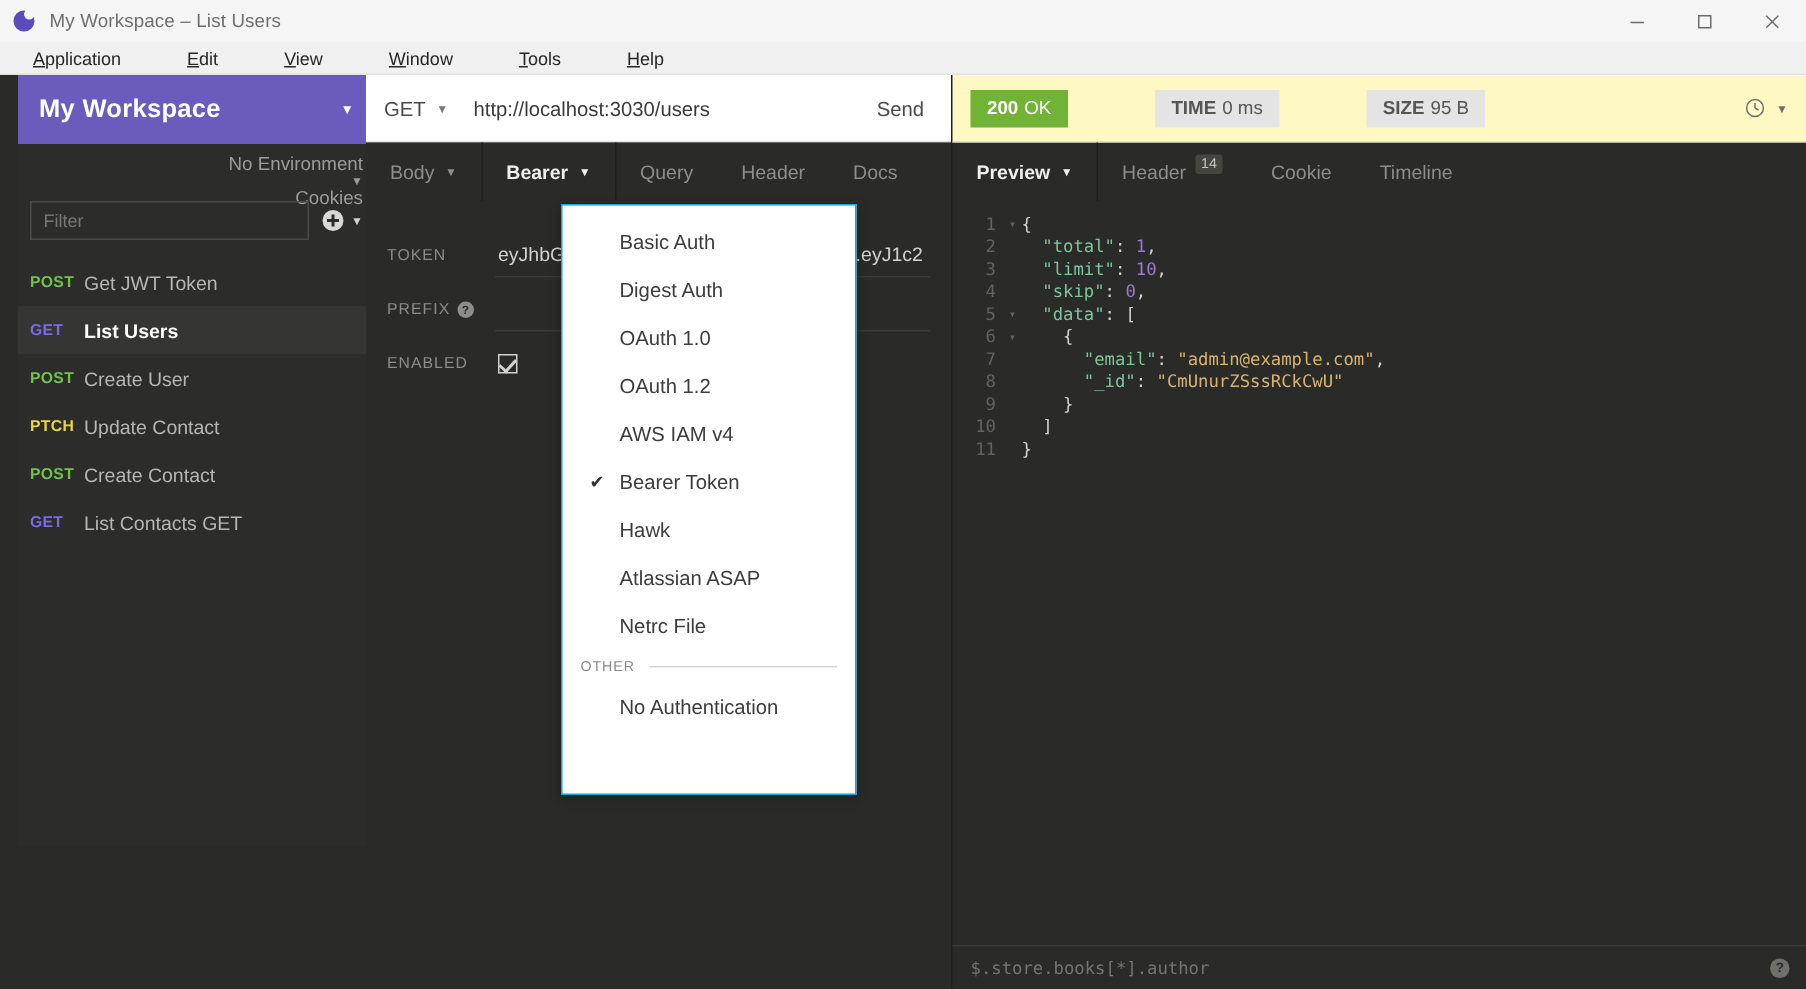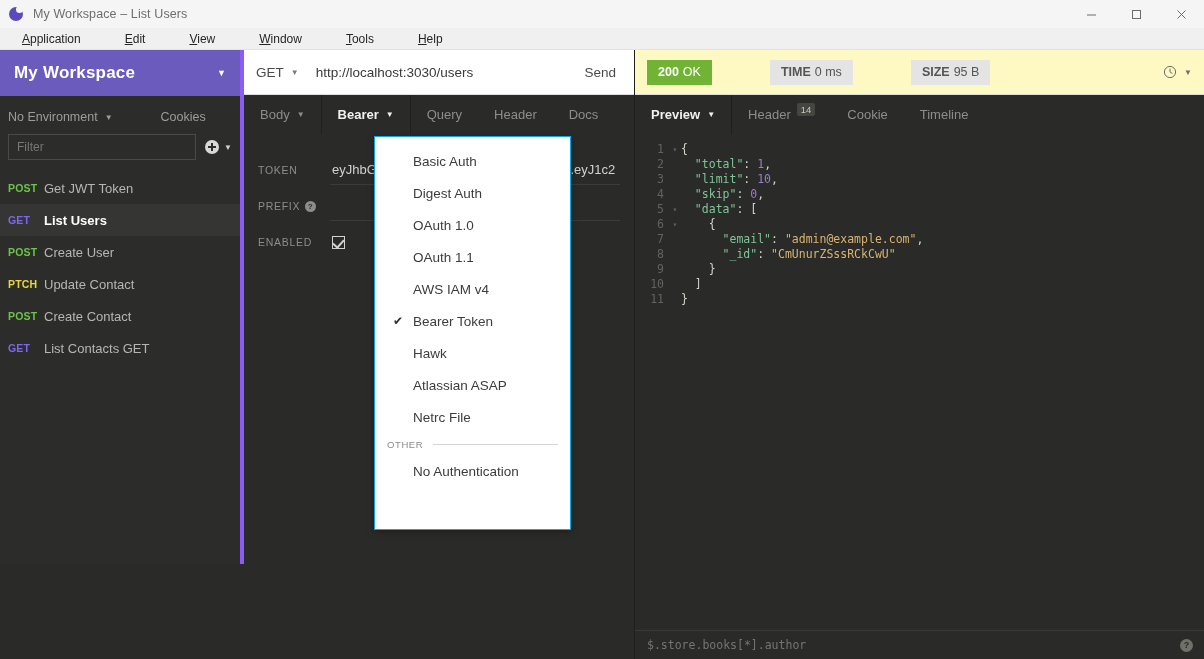--- a/index.html
+++ b/index.html
@@ -42,31 +42,31 @@
     background: #f0f0f0; display: flex; align-items: center;
     border-bottom: 1px solid #e2e2e2;
   }
   .menu-item {
     font-size: 12px; color: #262626; padding: 2px 22px; white-space: nowrap;
   }
   .menu-item .mn { text-decoration: underline; }
 
   
   .sidebar {
-    position: absolute; top: 50px; left: 0; width: 244px; height: 514px;
-    background: #2c2d2a; border-right: 4px solid #8b5cf6;
+    position: absolute; top: 50px; left: 12px; width: 244px; height: 514px;
+    background: #2c2d2a; border-right: 6px solid #8b5cf6;
   }
   .ws-header {
     height: 46px; background: #6a5bbd; display: flex; align-items: center;
     padding: 0 14px;
   }
   .ws-title { color: #fff; font-size: 17px; font-weight: 600; letter-spacing: .2px; }
   .ws-caret { margin-left: auto; color: #fff; font-size: 9px; }
   .env-row {
-    height: 30px; display: flex; align-items: center; padding: 0 8px; margin-top: 6px;
+    height: 30px; display: flex; align-items: flex-end; padding: 0 8px; margin-top: 6px; flex-direction: column;
   }
   .env-name { color: #9c9c98; font-size: 12.5px; }
   .env-caret { color: #9c9c98; font-size: 8px; margin-left: 7px; }
   .cookies-link { color: #9c9c98; font-size: 12.5px; margin-left: 48px; }
   .filter-row { display: flex; align-items: center; padding: 0 8px; margin-top: 2px; }
   .filter-input {
     flex: 1; height: 26px; background: transparent; border: 1px solid #4a4b47;
     color: #cfcfcb; font-size: 12px; padding: 0 8px;
     font-family: "Liberation Sans", sans-serif; outline: none;
   }
@@ -362,21 +362,21 @@
         <div class="dd-item">
           <span>Basic Auth</span>
         </div>
         <div class="dd-item">
           <span>Digest Auth</span>
         </div>
         <div class="dd-item">
           <span>OAuth 1.0</span>
         </div>
         <div class="dd-item">
-          <span>OAuth 1.1</span>
+          <span>OAuth 1.2</span>
         </div>
         <div class="dd-item">
           <span>AWS IAM v4</span>
         </div>
         <div class="dd-item">
           <span class="dd-check">✔</span>
           <span>Bearer Token</span>
         </div>
         <div class="dd-item">
           <span>Hawk</span>

